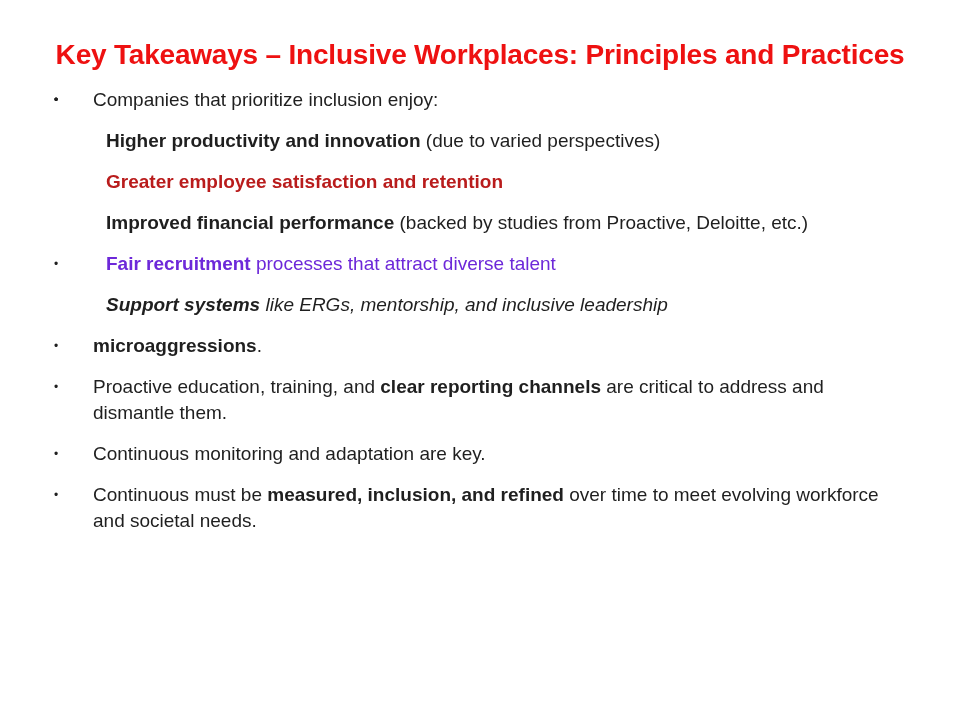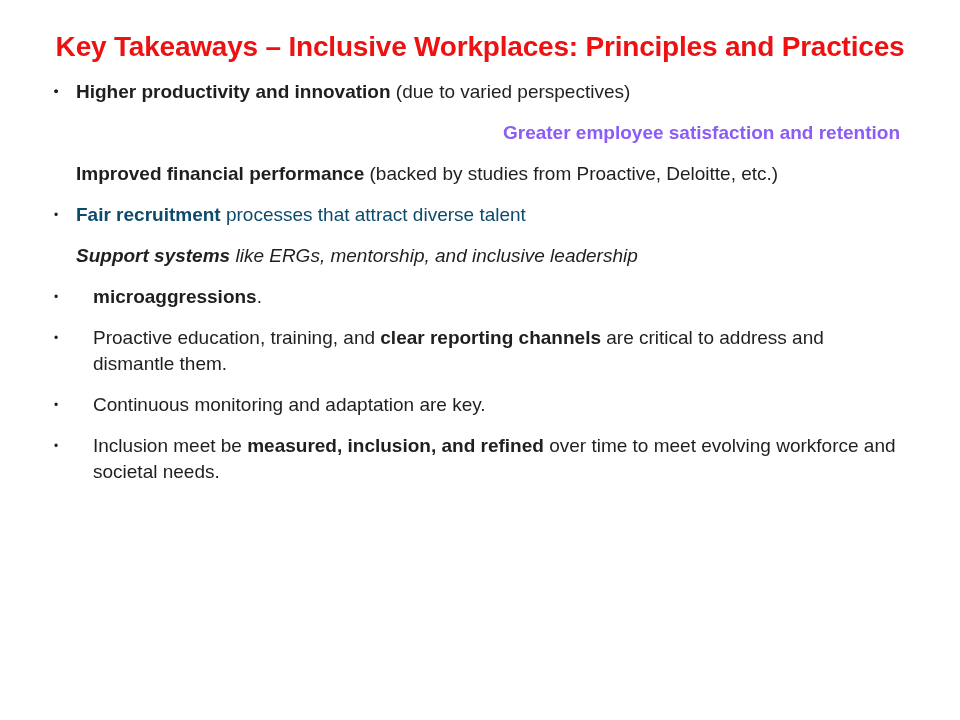--- a/index.html
+++ b/index.html
@@ -9,64 +9,64 @@
   }
   .slide {
     position: relative;
     width: 960px;
     height: 720px;
     background: #ffffff;
     overflow: hidden;
     font-family: "Liberation Sans", sans-serif;
   }
   .title {
-    margin: 4px;
+    margin: 12px;
     padding-top: 26px;
     text-align: center;
     font-size: 28px;
     line-height: 34px;
     font-weight: bold;
     letter-spacing: -0.2px;
     font-family: "Liberation Sans", sans-serif;
   }
   .content {
     position: relative;
     margin-top: 0px;
   }
   .para {
     position: relative;
     font-size: 19px;
     line-height: 26px;
     margin: 0 0 15px 0;
     padding-right: 60px;
   }
   .para.level1 { padding-left: 93px; }
-  .para.level2 { padding-left: 76px; }
+  .para.level2 { padding-left: 106px; }
   .marker {
     position: absolute;
     left: 54px;
     top: 0;
     font-size: 12px;
     line-height: 26px;
   }
   .runs b { font-weight: bold; }
 </style>
 </head>
 <body>
 
 <div class="slide" style="background: rgb(255, 255, 255);">
   <h1 class="title" style="color: rgb(238, 17, 17);">Key Takeaways – Inclusive Workplaces: Principles and Practices</h1>
   <div class="content">
       <div class="para level1" style="color: rgb(31, 31, 31);"><span class="marker">•</span></div>
       <div class="para level1" style="color: rgb(31, 31, 31);"><span class="marker">•</span></div>
-      <div class="para level1" style="color: rgb(31, 31, 31);"><span class="marker">•</span></div>
+      <div class="para level1" style="color: rgb(31, 31, 31);"><span class="marker">•</span><span class="runs"><span>Companies that prioritize inclusion enjoy:</span></span></div>
       <div class="para level2" style="color: rgb(31, 31, 31);"><span class="runs"><b>Higher productivity and innovation</b><span> (due to varied perspectives)</span></span></div>
-      <div class="para level2" style="color: #8b5cf6; text-align: right;"><span class="runs"><b>Greater employee satisfaction and retention</b></span></div>
+      <div class="para level2" style="color: #b91c1c;"><span class="runs"><b>Greater employee satisfaction and retention</b></span></div>
       <div class="para level2" style="color: rgb(31, 31, 31);"><span class="runs"><b>Improved financial performance</b><span> (backed by studies from Proactive, Deloitte, etc.)</span></span></div>
       <div class="para level1" style="color: rgb(31, 31, 31);"><span class="marker">•</span></div>
-      <div class="para level2" style="color: #0c4a6e;"><span class="runs"><b>Fair recruitment</b><span> processes that attract diverse talent</span></span></div>
+      <div class="para level2" style="color: #6d28d9;"><span class="runs"><b>Fair recruitment</b><span> processes that attract diverse talent</span></span></div>
       <div class="para level2" style="color: rgb(31, 31, 31); font-style: italic;"><span class="runs"><b>Support systems</b><span> like ERGs, mentorship, and inclusive leadership</span></span></div>
       <div class="para level1" style="color: rgb(31, 31, 31);"><span class="marker">•</span><span class="runs"><b>microaggressions</b><span>.</span></span></div>
       <div class="para level1" style="color: rgb(31, 31, 31);"><span class="marker">•</span><span class="runs"><span>Proactive education, training, and </span><b>clear reporting channels</b><span> are critical to address and dismantle them.</span></span></div>
       <div class="para level1" style="color: rgb(31, 31, 31);"><span class="marker">•</span><span class="runs"><span>Continuous monitoring and adaptation are key.</span></span></div>
-      <div class="para level1" style="color: rgb(31, 31, 31);"><span class="marker">•</span><span class="runs"><span>Inclusion meet be </span><b>measured, inclusion, and refined</b><span> over time to meet evolving workforce and societal needs.</span></span></div>
+      <div class="para level1" style="color: rgb(31, 31, 31);"><span class="marker">•</span><span class="runs"><span>Continuous must be </span><b>measured, inclusion, and refined</b><span> over time to meet evolving workforce and societal needs.</span></span></div>
     </div>
 </div>
 
 </body></html>

